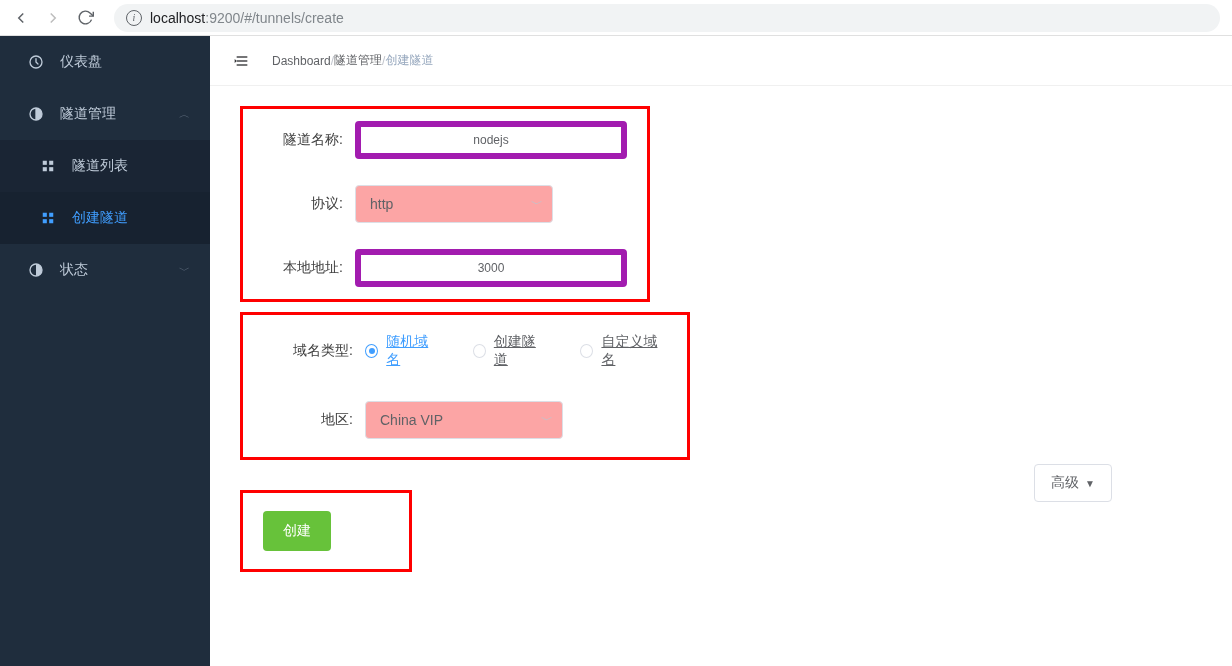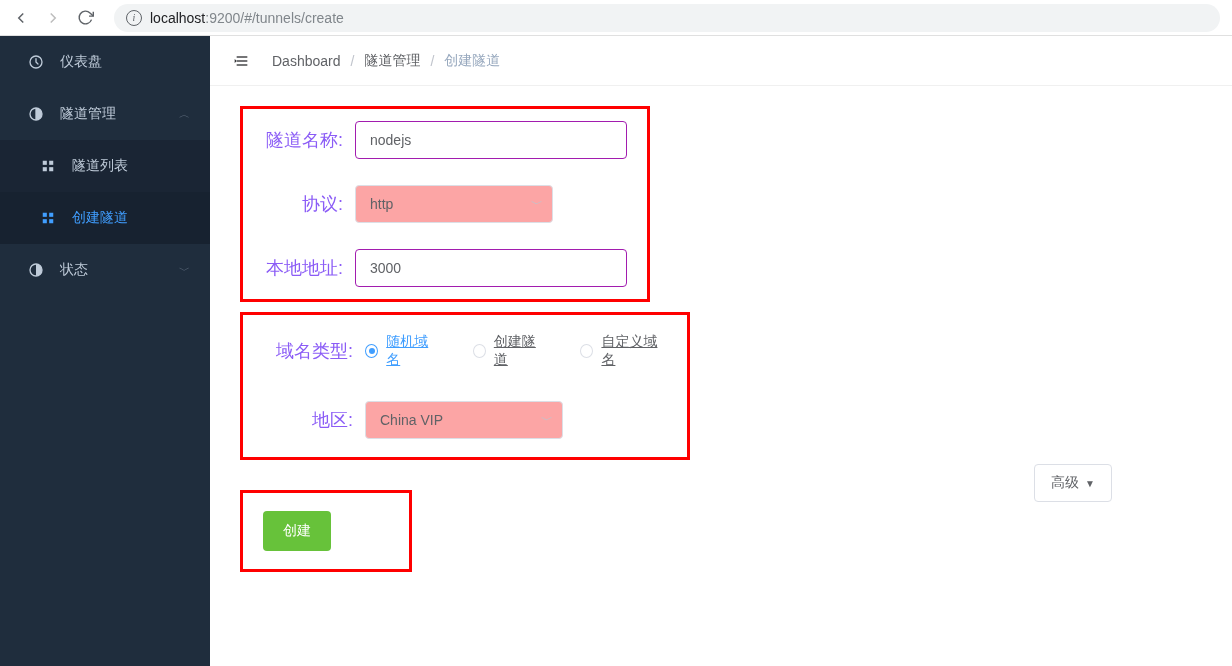--- a/index.html
+++ b/index.html
@@ -20,33 +20,33 @@
     .side-item .icon { width: 16px; height: 16px; margin-right: 16px; display: flex; align-items: center; justify-content: center; }
     .side-item .arrow { position: absolute; right: 20px; color: #5a6778; font-size: 11px; }
     .side-sub { background: #1a2534; }
     .side-sub .side-item { padding-left: 40px; }
     .side-sub .side-item.active { color: #409eff; background: #172230; }
     
     .main { flex: 1; background: #fff; display: flex; flex-direction: column; }
     
     .topbar { height: 50px; display: flex; align-items: center; padding: 0 22px; border-bottom: 1px solid #f0f0f0; }
     .menu-toggle { width: 20px; height: 20px; margin-right: 20px; cursor: pointer; display: flex; align-items: center; }
-    .breadcrumb { display: flex; align-items: center; gap: 10px; font-size: 14px; color: #606266; }
+    .breadcrumb { display: flex; align-items: center; font-size: 12px; color: #606266; }
     .breadcrumb .sep { color: #c0c4cc; }
     .breadcrumb .active { color: #97a8be; }
     
     .content { padding: 20px 30px; flex: 1; position: relative; }
     .box1 { border: 3px solid #ff0000; padding: 12px 20px 12px 20px; width: 410px; margin-bottom: 10px; }
     .box2 { border: 3px solid #ff0000; padding: 18px 20px 18px 20px; width: 450px; margin-top: 6px; margin-bottom: 30px; }
     .box3 { border: 3px solid #ff0000; padding: 18px 20px; width: 172px; display: inline-block; }
     
     .form-row { display: flex; align-items: center; margin-bottom: 26px; }
     .form-row:last-child { margin-bottom: 0; }
-    .form-label { width: 80px; text-align: right; margin-right: 12px; color: #8b5cf6; font-size: 18px; flex-shrink: 0; }
-    .form-input { height: 38px; border: 1px solid #a21caf; border-radius: 4px; padding: 0 14px; font-size: 14px; color: #606266; width: 290px; outline: none; }
+    .form-label { width: 80px; text-align: right; margin-right: 12px; color: #404040; font-size: 14px; flex-shrink: 0; }
+    .form-input { height: 38px; border: 6px solid #a21caf; border-radius: 4px; padding: 0 14px; font-size: 12px; color: #606266; width: 290px; outline: none; text-align: center; }
     
     .select-wrap { position: relative; display: inline-block; width: 198px; }
     .select-input { height: 38px; border: 1px solid #dcdfe6; border-radius: 4px; padding: 0 30px 0 14px; font-size: 14px; color: #606266; width: 100%; outline: none; cursor: pointer; background: #fca5a5; }
     .select-arrow { position: absolute; right: 10px; top: 50%; transform: translateY(-50%); color: #c0c4cc; font-size: 12px; pointer-events: none; }
     
     .radio-group { display: flex; gap: 34px; align-items: center; }
     .radio-item { display: flex; align-items: center; gap: 8px; cursor: pointer; font-size: 14px; color: #606266; text-decoration: underline; }
     .radio-item.checked { color: #409eff; }
     .radio-circle { width: 14px; height: 14px; border: 1px solid #dcdfe6; border-radius: 50%; display: flex; align-items: center; justify-content: center; }
     .radio-item.checked .radio-circle { border-color: #409eff; }

